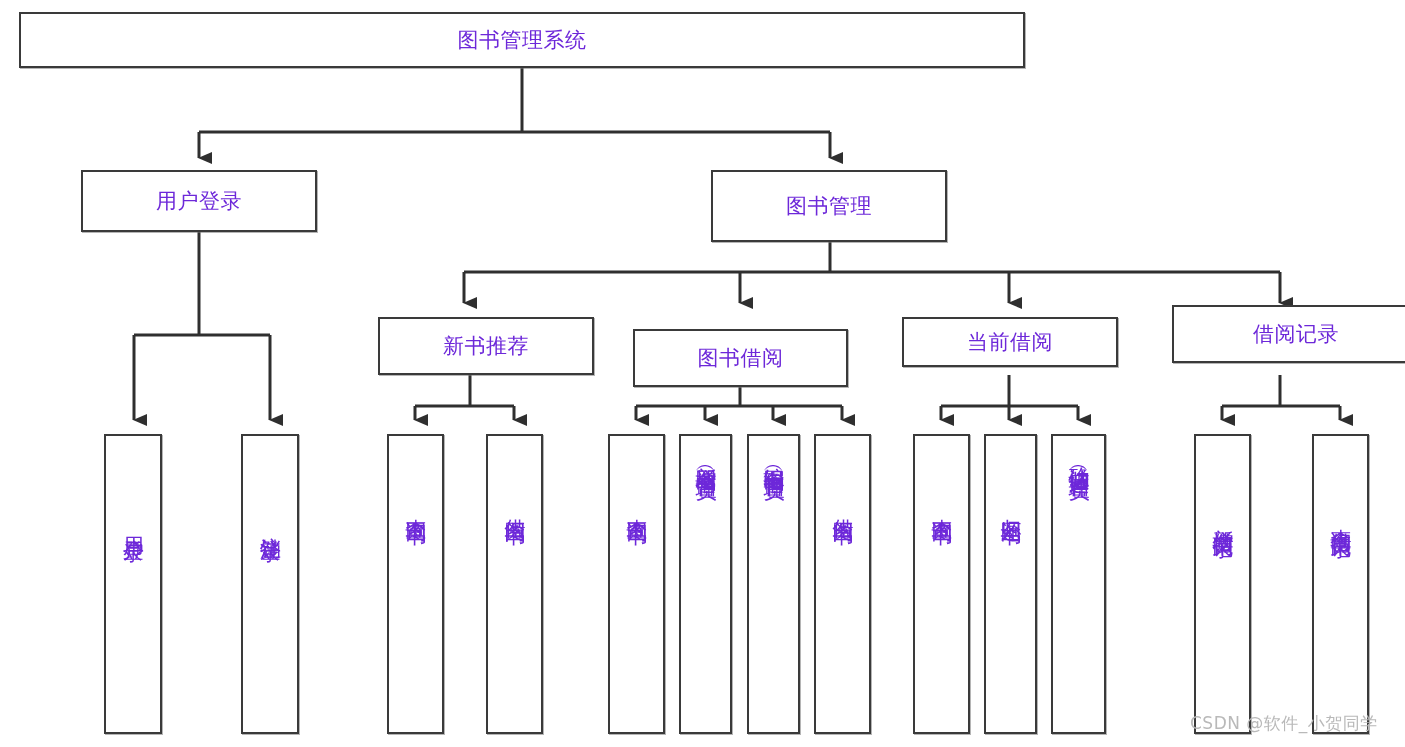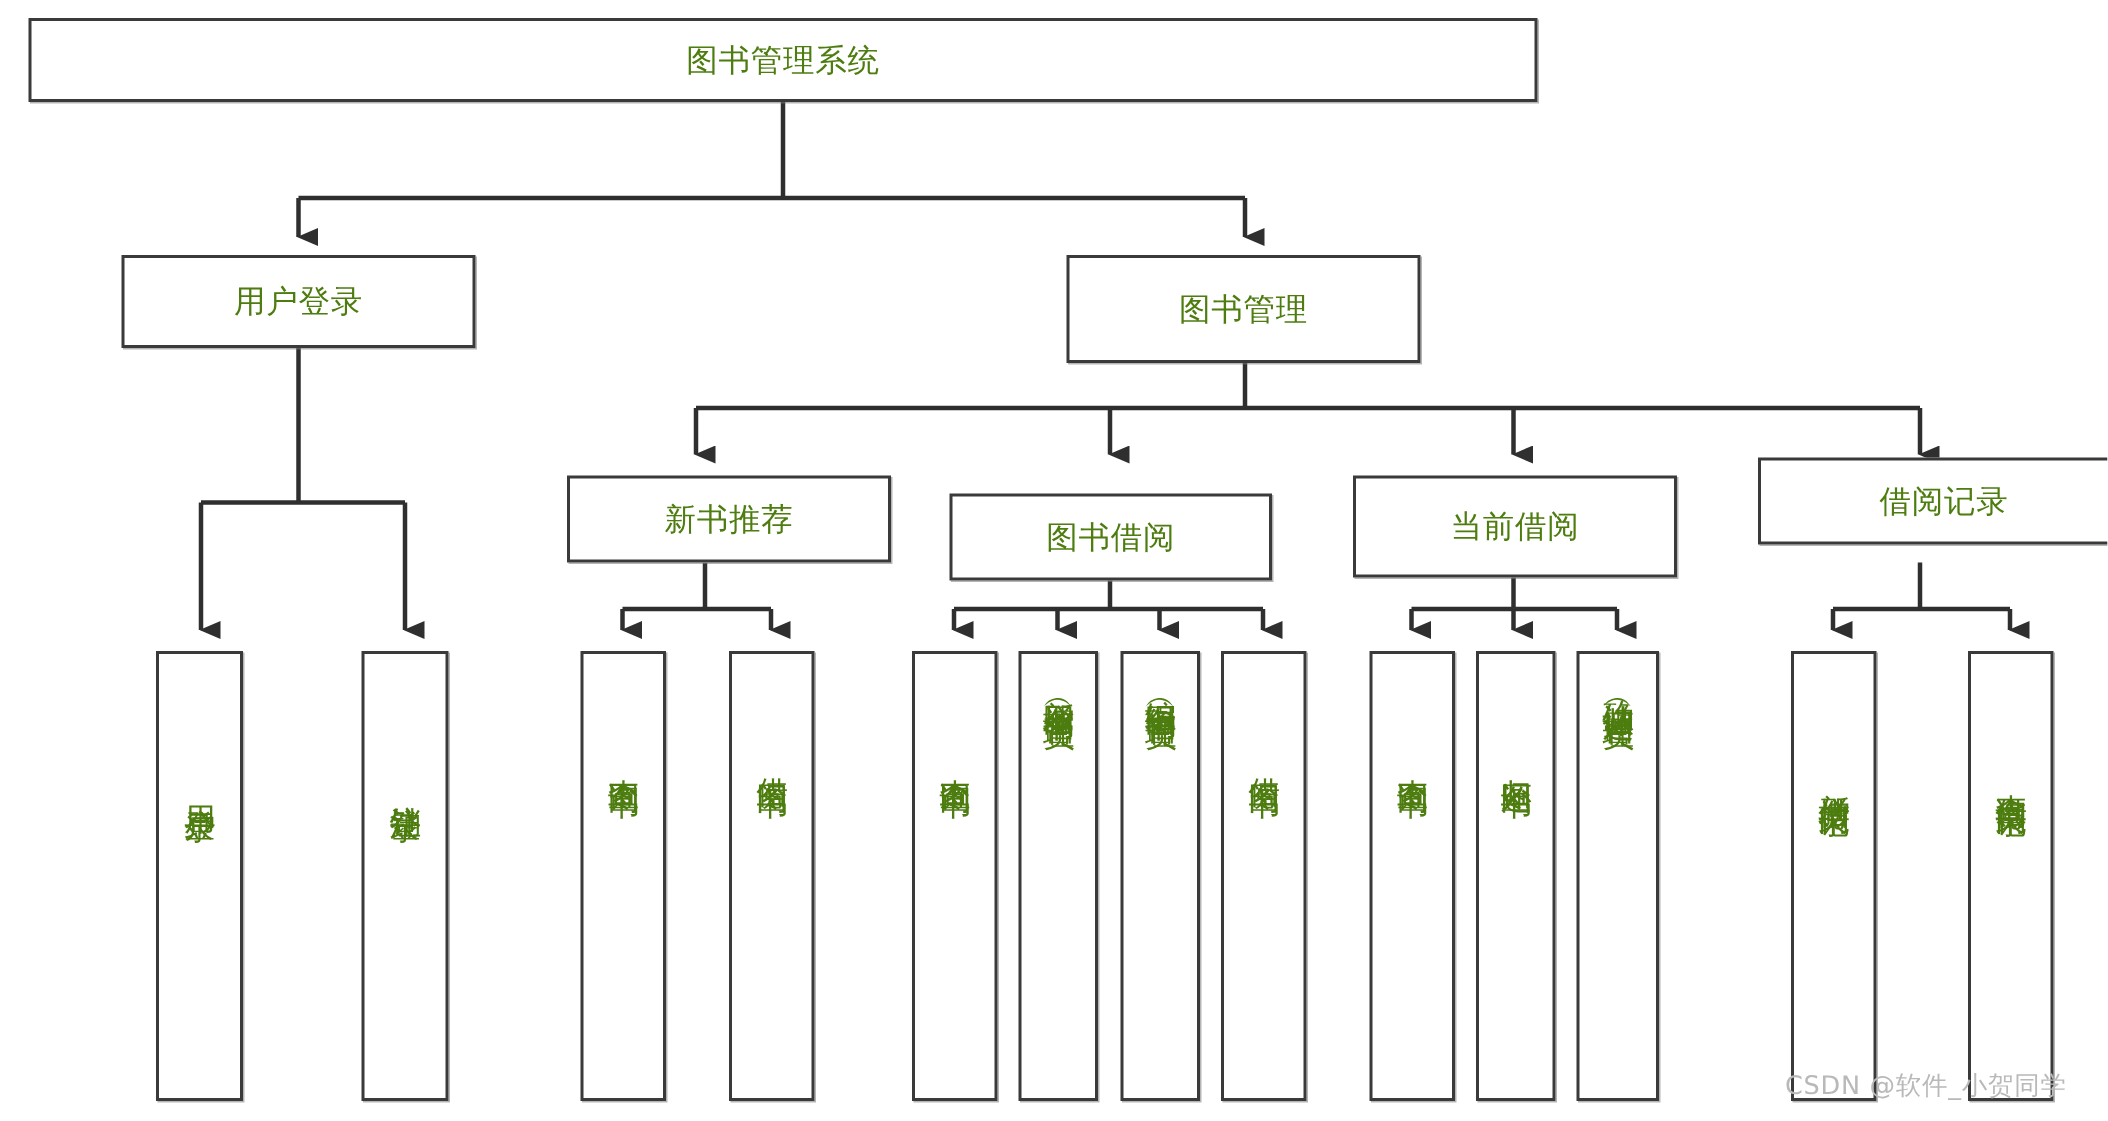--- a/index.html
+++ b/index.html
@@ -29,21 +29,21 @@
     box-sizing: border-box;
     background: #ffffff;
     border: 2px solid #3a3a3a;
     box-shadow: 1px 1px 0 rgba(120,120,120,0.55);
     display: flex;
     align-items: center;
     justify-content: center;
     z-index: 3;
   }
   .node .label {
-    color: #4d7c0f;
+    color: #6d28d9;
     line-height: 1.08;
     text-align: center;
     white-space: pre;
   }
   .node.horiz .label {
     font-size: 21px;
     letter-spacing: 0.5px;
   }
   .node.vert {
     align-items: flex-start;
@@ -148,21 +148,21 @@
   <div class="node horiz" style="left:711px; top:170px; width:236px; height:72px;">
     <span class="label">图书管理</span>
   </div>
 
   <div class="node horiz" style="left:378px; top:317px; width:216px; height:58px;">
     <span class="label">新书推荐</span>
   </div>
   <div class="node horiz" style="left:633px; top:317px; width:215px; height:58px;margin-top:12px;">
     <span class="label">图书借阅</span>
   </div>
-  <div class="node horiz" style="left:902px; top:317px; width:216px; height:68px;">
+  <div class="node horiz" style="left:902px; top:317px; width:216px; height:50px;">
     <span class="label">当前借阅</span>
   </div>
   <div class="node horiz" style="left:1172px; top:305px; width:248px; height:58px;">
     <span class="label">借阅记录</span>
   </div>
 
   <div class="node vert mid2" style="left:104px; top:434px; width:58px; height:300px;">
     <span class="label">用户登录</span>
   </div>
   <div class="node vert mid2" style="left:241px; top:434px; width:58px; height:300px;">

